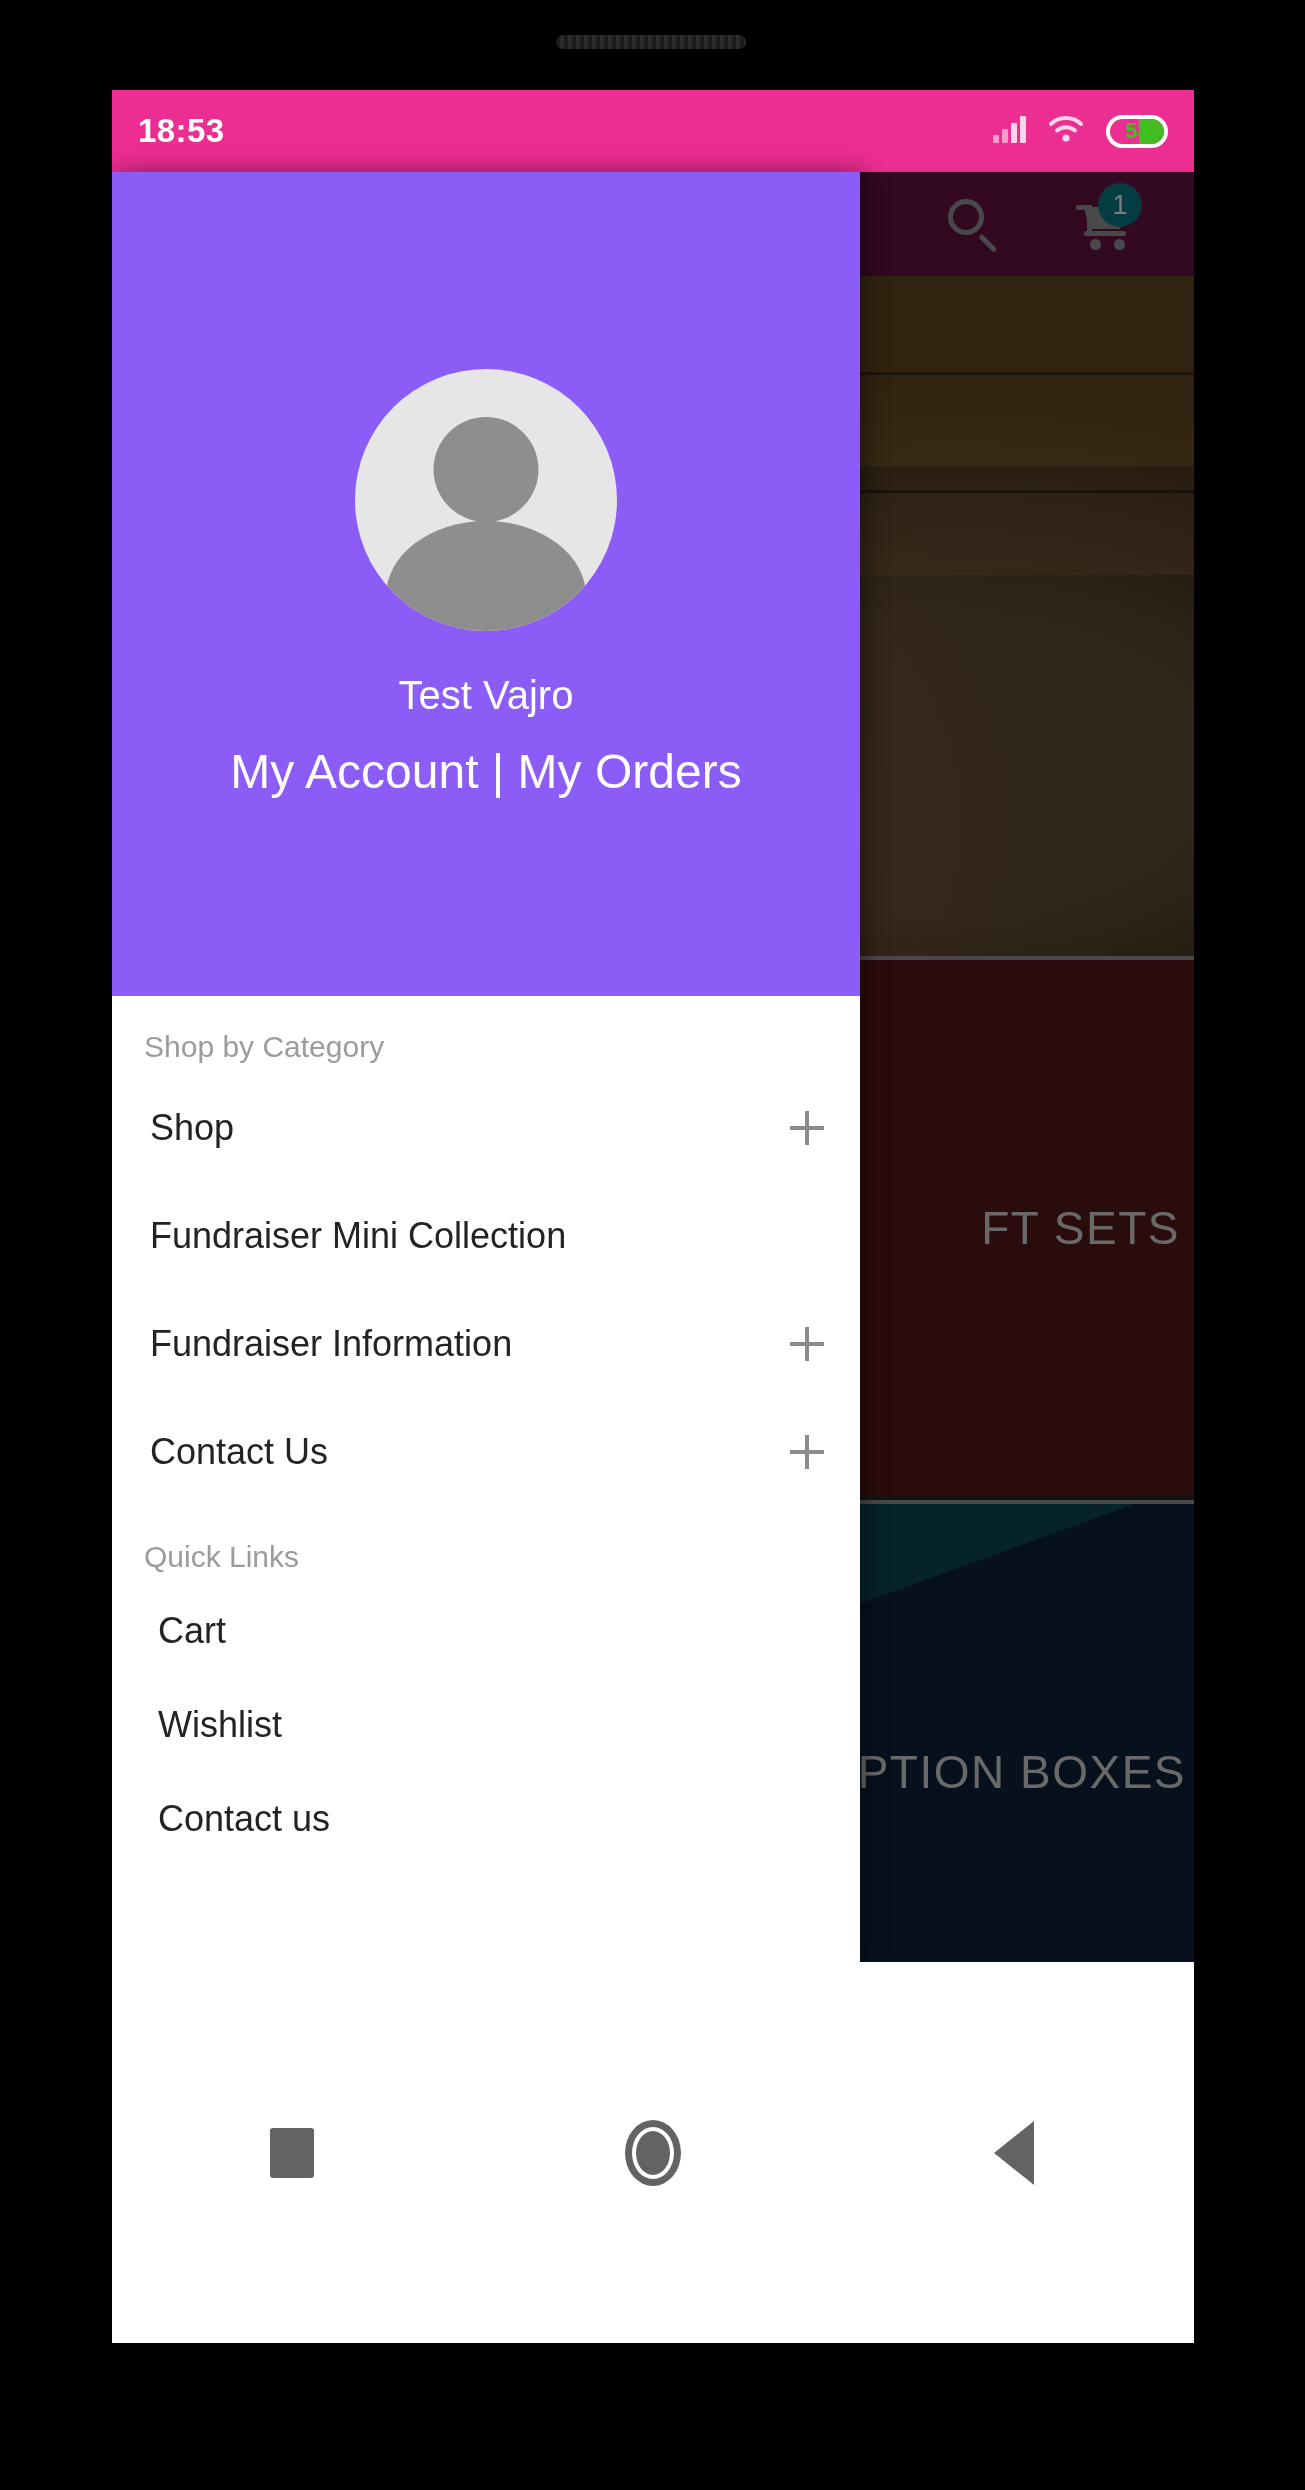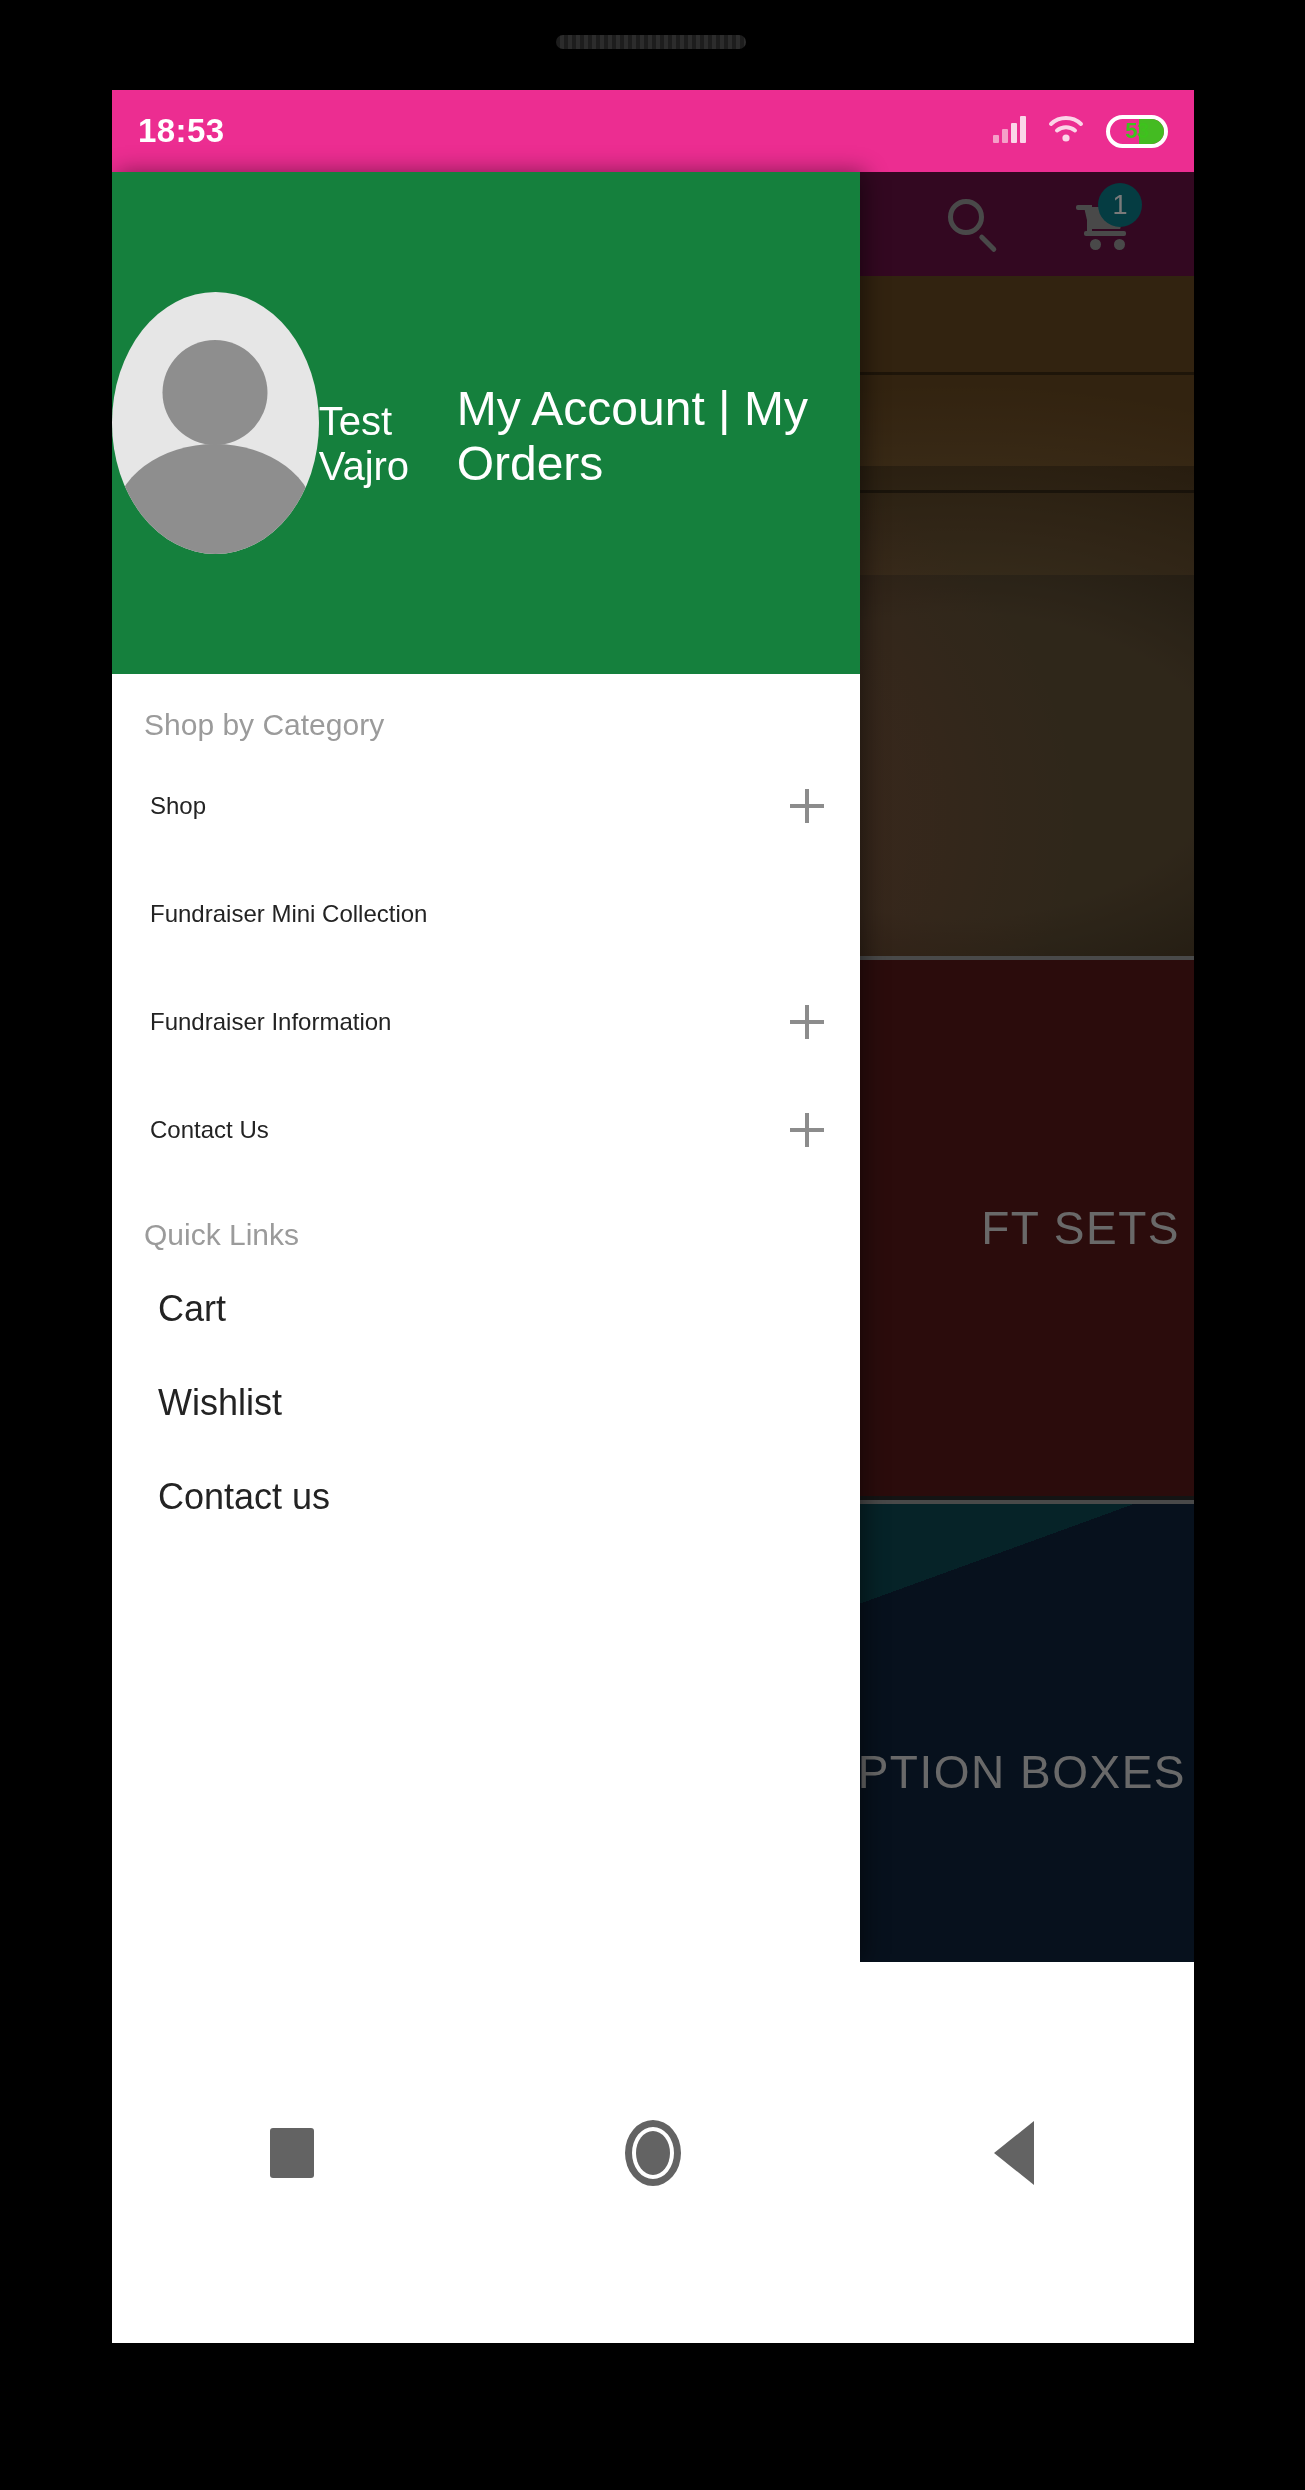--- a/index.html
+++ b/index.html
@@ -172,39 +172,39 @@
   #scrim { position:absolute; left:0; top:0; width:100%; height:100%;
     background:rgba(0,0,0,.52); }
 
   
   #drawer {
     position:absolute; left:0; top:82px; width:748px; height:1790px;
     background:#fff; overflow:hidden;
     box-shadow:5px 0 22px rgba(0,0,0,.45);
   }
   #drawer-header {
-    height:502px; background:#15803d;
-    display:flex; flex-direction:row; align-items:center; justify-content:center;
+    height:824px; background:#8b5cf6;
+    display:flex; flex-direction:column; align-items:center; justify-content:center;
   }
   #avatar { width:262px; height:262px; border-radius:50%; background:#e6e6e6;
     position:relative; overflow:hidden; }
   #avatar .head { position:absolute; left:50%; top:48px; transform:translateX(-50%);
     width:105px; height:105px; border-radius:50%; background:#8e8e8e; }
   #avatar .body { position:absolute; left:50%; bottom:-40px; transform:translateX(-50%);
     width:200px; height:150px; border-radius:50%; background:#8e8e8e; }
   #user-name { margin-top:42px; color:#fff; font-size:40px; }
   #account-links { margin-top:26px; color:#fff; font-size:48px; }
 
   .drawer-section-title {
     color:#9b9b9b; font-size:30px; padding:34px 32px 10px 32px;
   }
   .drawer-item {
     display:flex; align-items:center; justify-content:space-between;
     padding:0 36px 0 38px; height:108px;
-    color:#232323; font-size:24px;
+    color:#232323; font-size:36px;
   }
   .plus-icon { position:relative; width:34px; height:34px; flex:0 0 auto; }
   .plus-icon:before, .plus-icon:after { content:""; position:absolute; background:#8c8c8c; }
   .plus-icon:before { left:0; top:15px; width:34px; height:4px; }
   .plus-icon:after { left:15px; top:0; width:4px; height:34px; }
   #quick-links .drawer-item { height:94px; font-size:36px; padding-left:46px; }
 
   
   #nav-bar {
     position:absolute; left:0; bottom:0; width:100%; height:381px;

